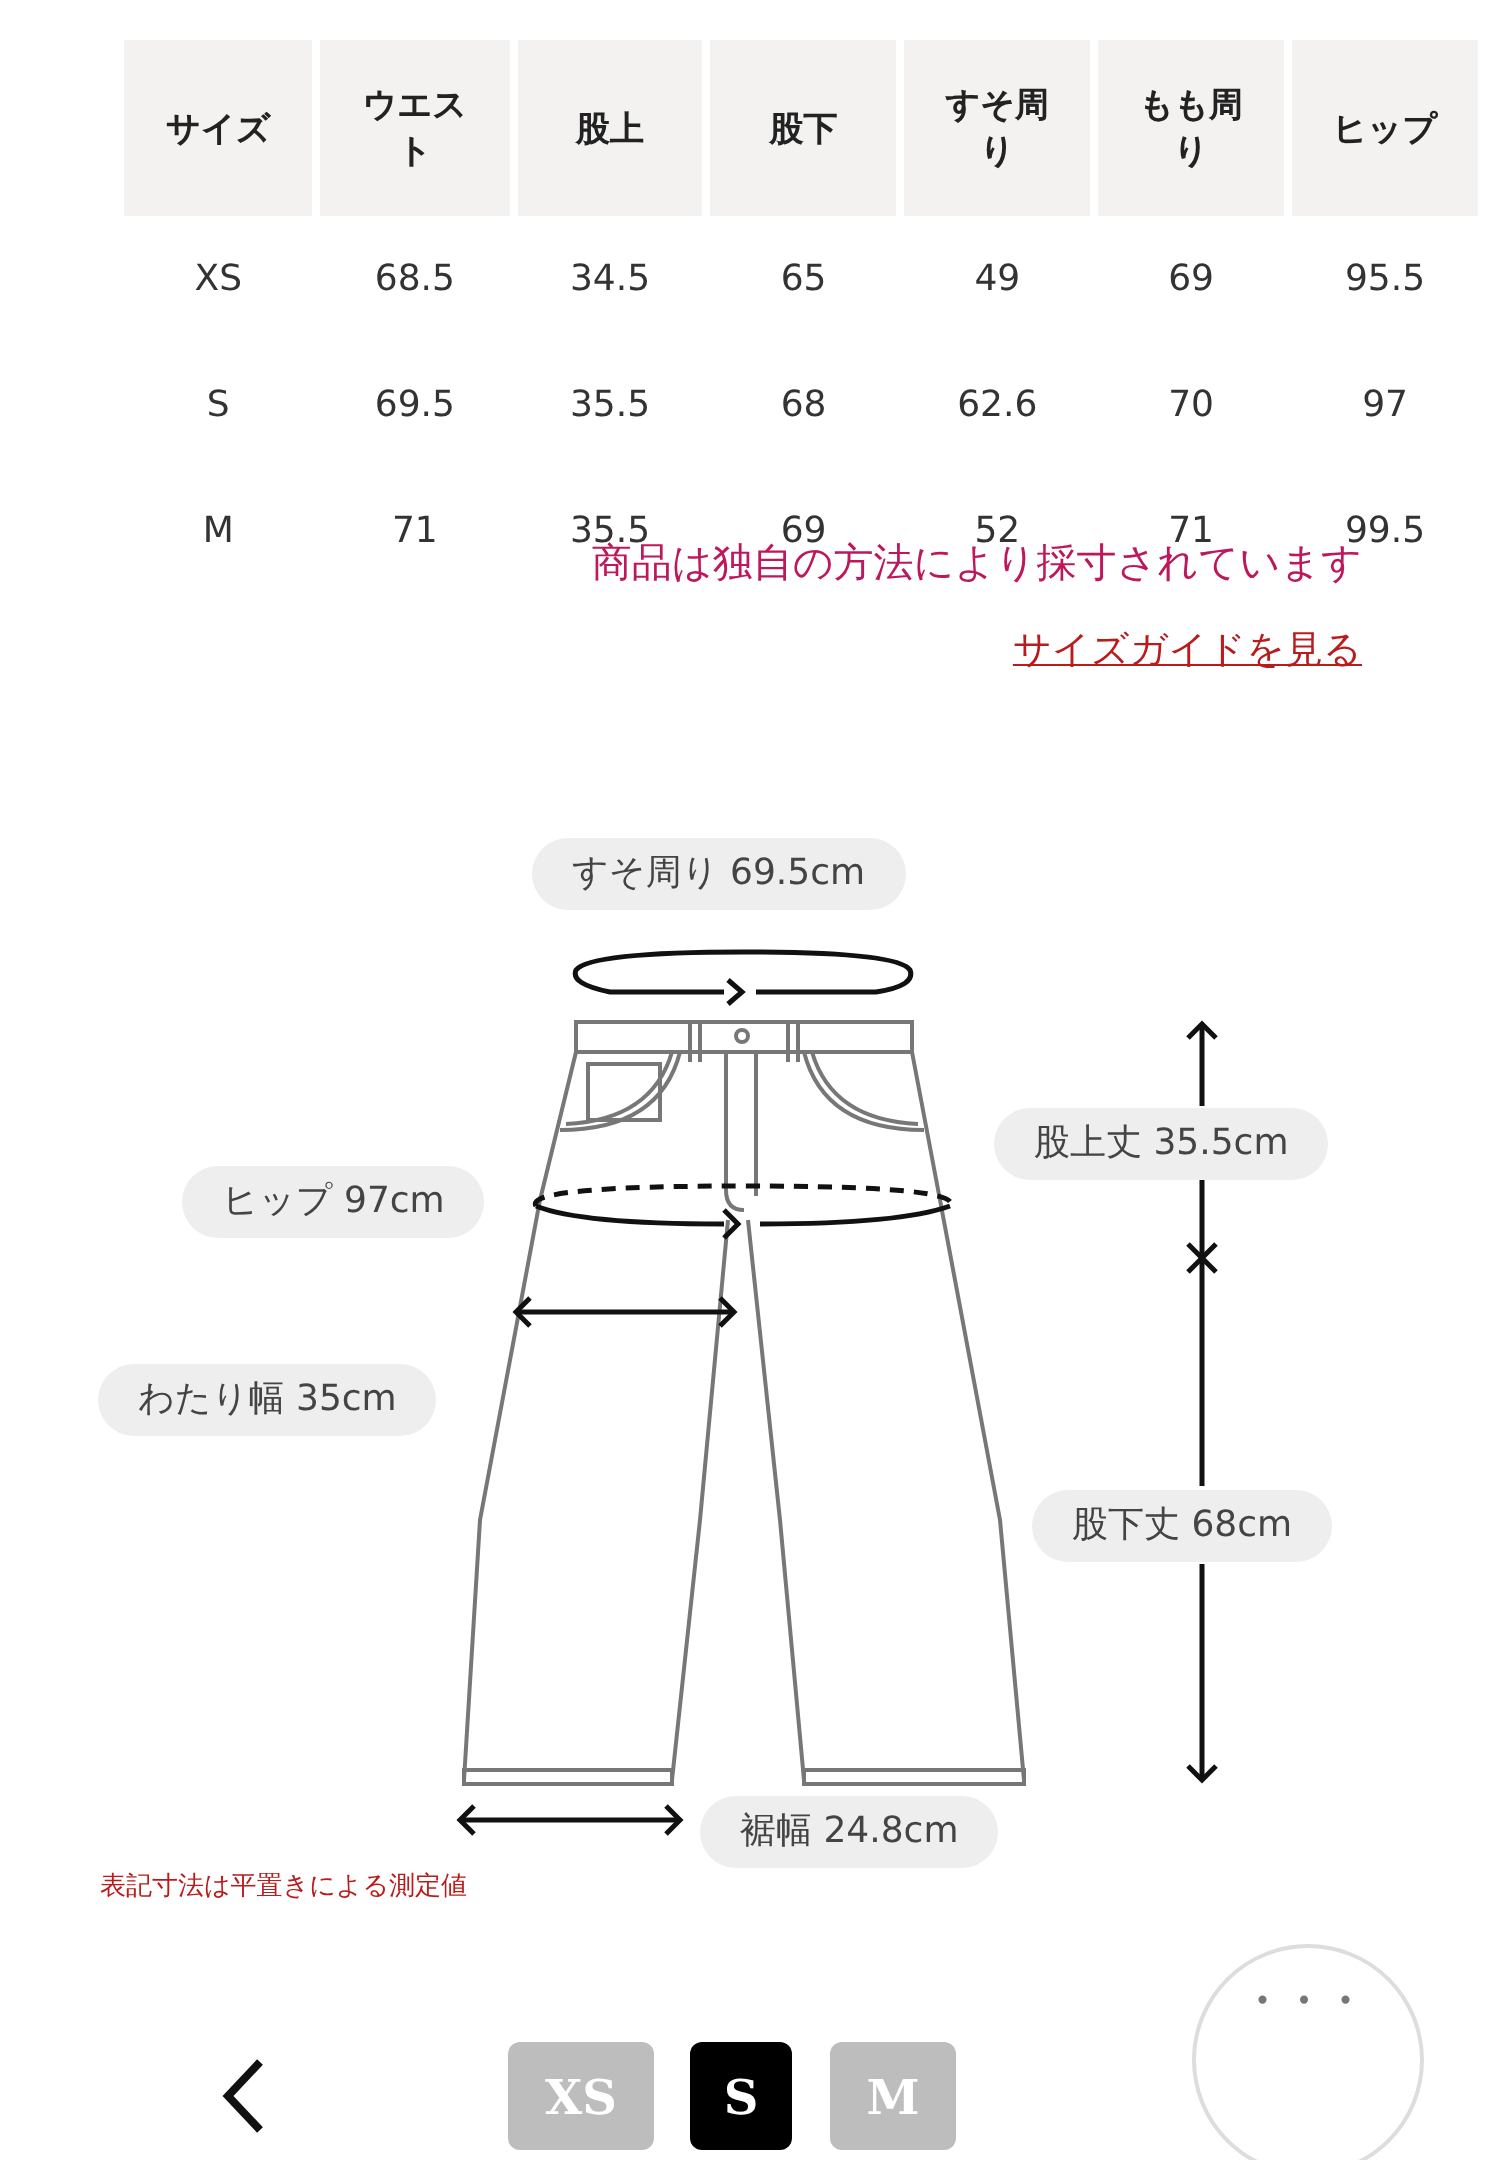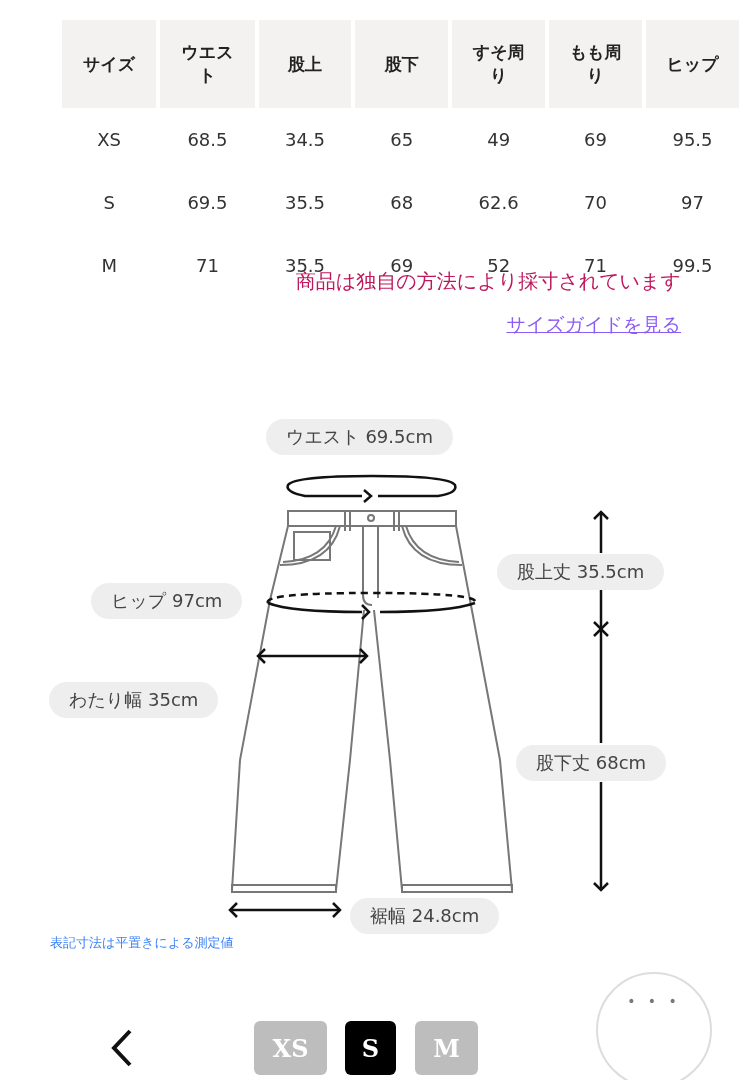--- a/index.html
+++ b/index.html
@@ -4,26 +4,26 @@
 <style>
   html, body { margin:0; padding:0; background:#fff; }
   body { width:743px; height:1080px; position:relative; overflow:hidden;
          font-family:"DejaVu Sans", "Liberation Sans", sans-serif; color:#333; }
   .size-table { position:absolute; left:58px; top:20px; border-collapse:separate; border-spacing:4px 0; }
   .size-table th { background:#f3f2f1; font-weight:bold; font-size:17px; color:#222;
                    height:58px; padding:15px; text-align:center; }
   .size-table td { font-size:18px; color:#333; height:63px; text-align:center; padding:0; }
   .c0{width:86px}.c1{width:86px}.c2{width:84px}.c3{width:84px}.c4{width:84px}.c5{width:84px}.c6{width:84px}
   .note-main { position:absolute; right:62px; top:268px; font-size:20px; color:#be185d; }
-  .guide-link { position:absolute; right:62px; top:312px; font-size:19px; color:#8b5cf6;
+  .guide-link { position:absolute; right:62px; top:312px; font-size:19px; color:#b91c1c;
                 text-decoration:underline; cursor:pointer; }
   .diagram { position:absolute; left:0; top:0; width:743px; height:1080px; }
   .pill { position:absolute; background:#eeeeee; border-radius:20px; font-size:18px; color:#444;
           height:36px; line-height:36px; padding:0 20px; white-space:nowrap; }
-  .footnote { position:absolute; left:50px; top:934px; font-size:13px; color:#3b82f6; line-height:18px;font-family:Liberation Serif, serif; }
+  .footnote { position:absolute; left:50px; top:934px; font-size:13px; color:#b91c1c; line-height:18px;font-family:Liberation Serif, serif; }
   .back-btn { position:absolute; left:104px; top:1026px; width:36px; height:44px; cursor:pointer; }
   .size-btn { position:absolute; top:1021px; height:54px; border-radius:6px; color:#fff;
               font-family:"DejaVu Serif", "Liberation Serif", serif; font-weight:bold; font-size:24px;
               display:flex; align-items:center; justify-content:center; cursor:pointer; }
   .size-btn.off { background:#bdbdbd; }
   .size-btn.on { background:#000; }
   .consult { position:absolute; left:596px; top:972px; width:116px; height:116px; border-radius:50%;
              border:2px solid #ddd; background:#fff; text-align:center; cursor:pointer; box-sizing:border-box; }
   .consult .dots { margin-top:20px; font-size:14px; color:#777; letter-spacing:4px; line-height:14px; }
   .consult .lbl { font-size:14px; color:#333; line-height:21px; margin-top:6px; }
@@ -126,21 +126,21 @@
     <line x1="601" y1="512" x2="601" y2="553"></line>
     <line x1="601" y1="588" x2="601" y2="743"></line>
     <line x1="601" y1="782" x2="601" y2="890"></line>
     <path d="M594 519 L601 512 L608 519"></path>
     <path d="M594 622 L601 629 L608 622"></path>
     <path d="M594 636 L601 629 L608 636"></path>
     <path d="M594 883 L601 890 L608 883"></path>
   </g>
 </svg>
 
-<div class="pill" style="left:266px; top:419px;">ウエスト 69.5cm</div>
+<div class="pill" style="left:266px; top:419px;">すそ周り 69.5cm</div>
 <div class="pill" style="left:91px; top:583px;">ヒップ 97cm</div>
 <div class="pill" style="left:49px; top:682px;">わたり幅 35cm</div>
 <div class="pill" style="left:497px; top:554px;">股上丈 35.5cm</div>
 <div class="pill" style="left:516px; top:745px;">股下丈 68cm</div>
 <div class="pill" style="left:350px; top:898px;">裾幅 24.8cm</div>
 
 <div class="footnote">
   <div>表記寸法は平置きによる測定値</div>
 </div>
 

